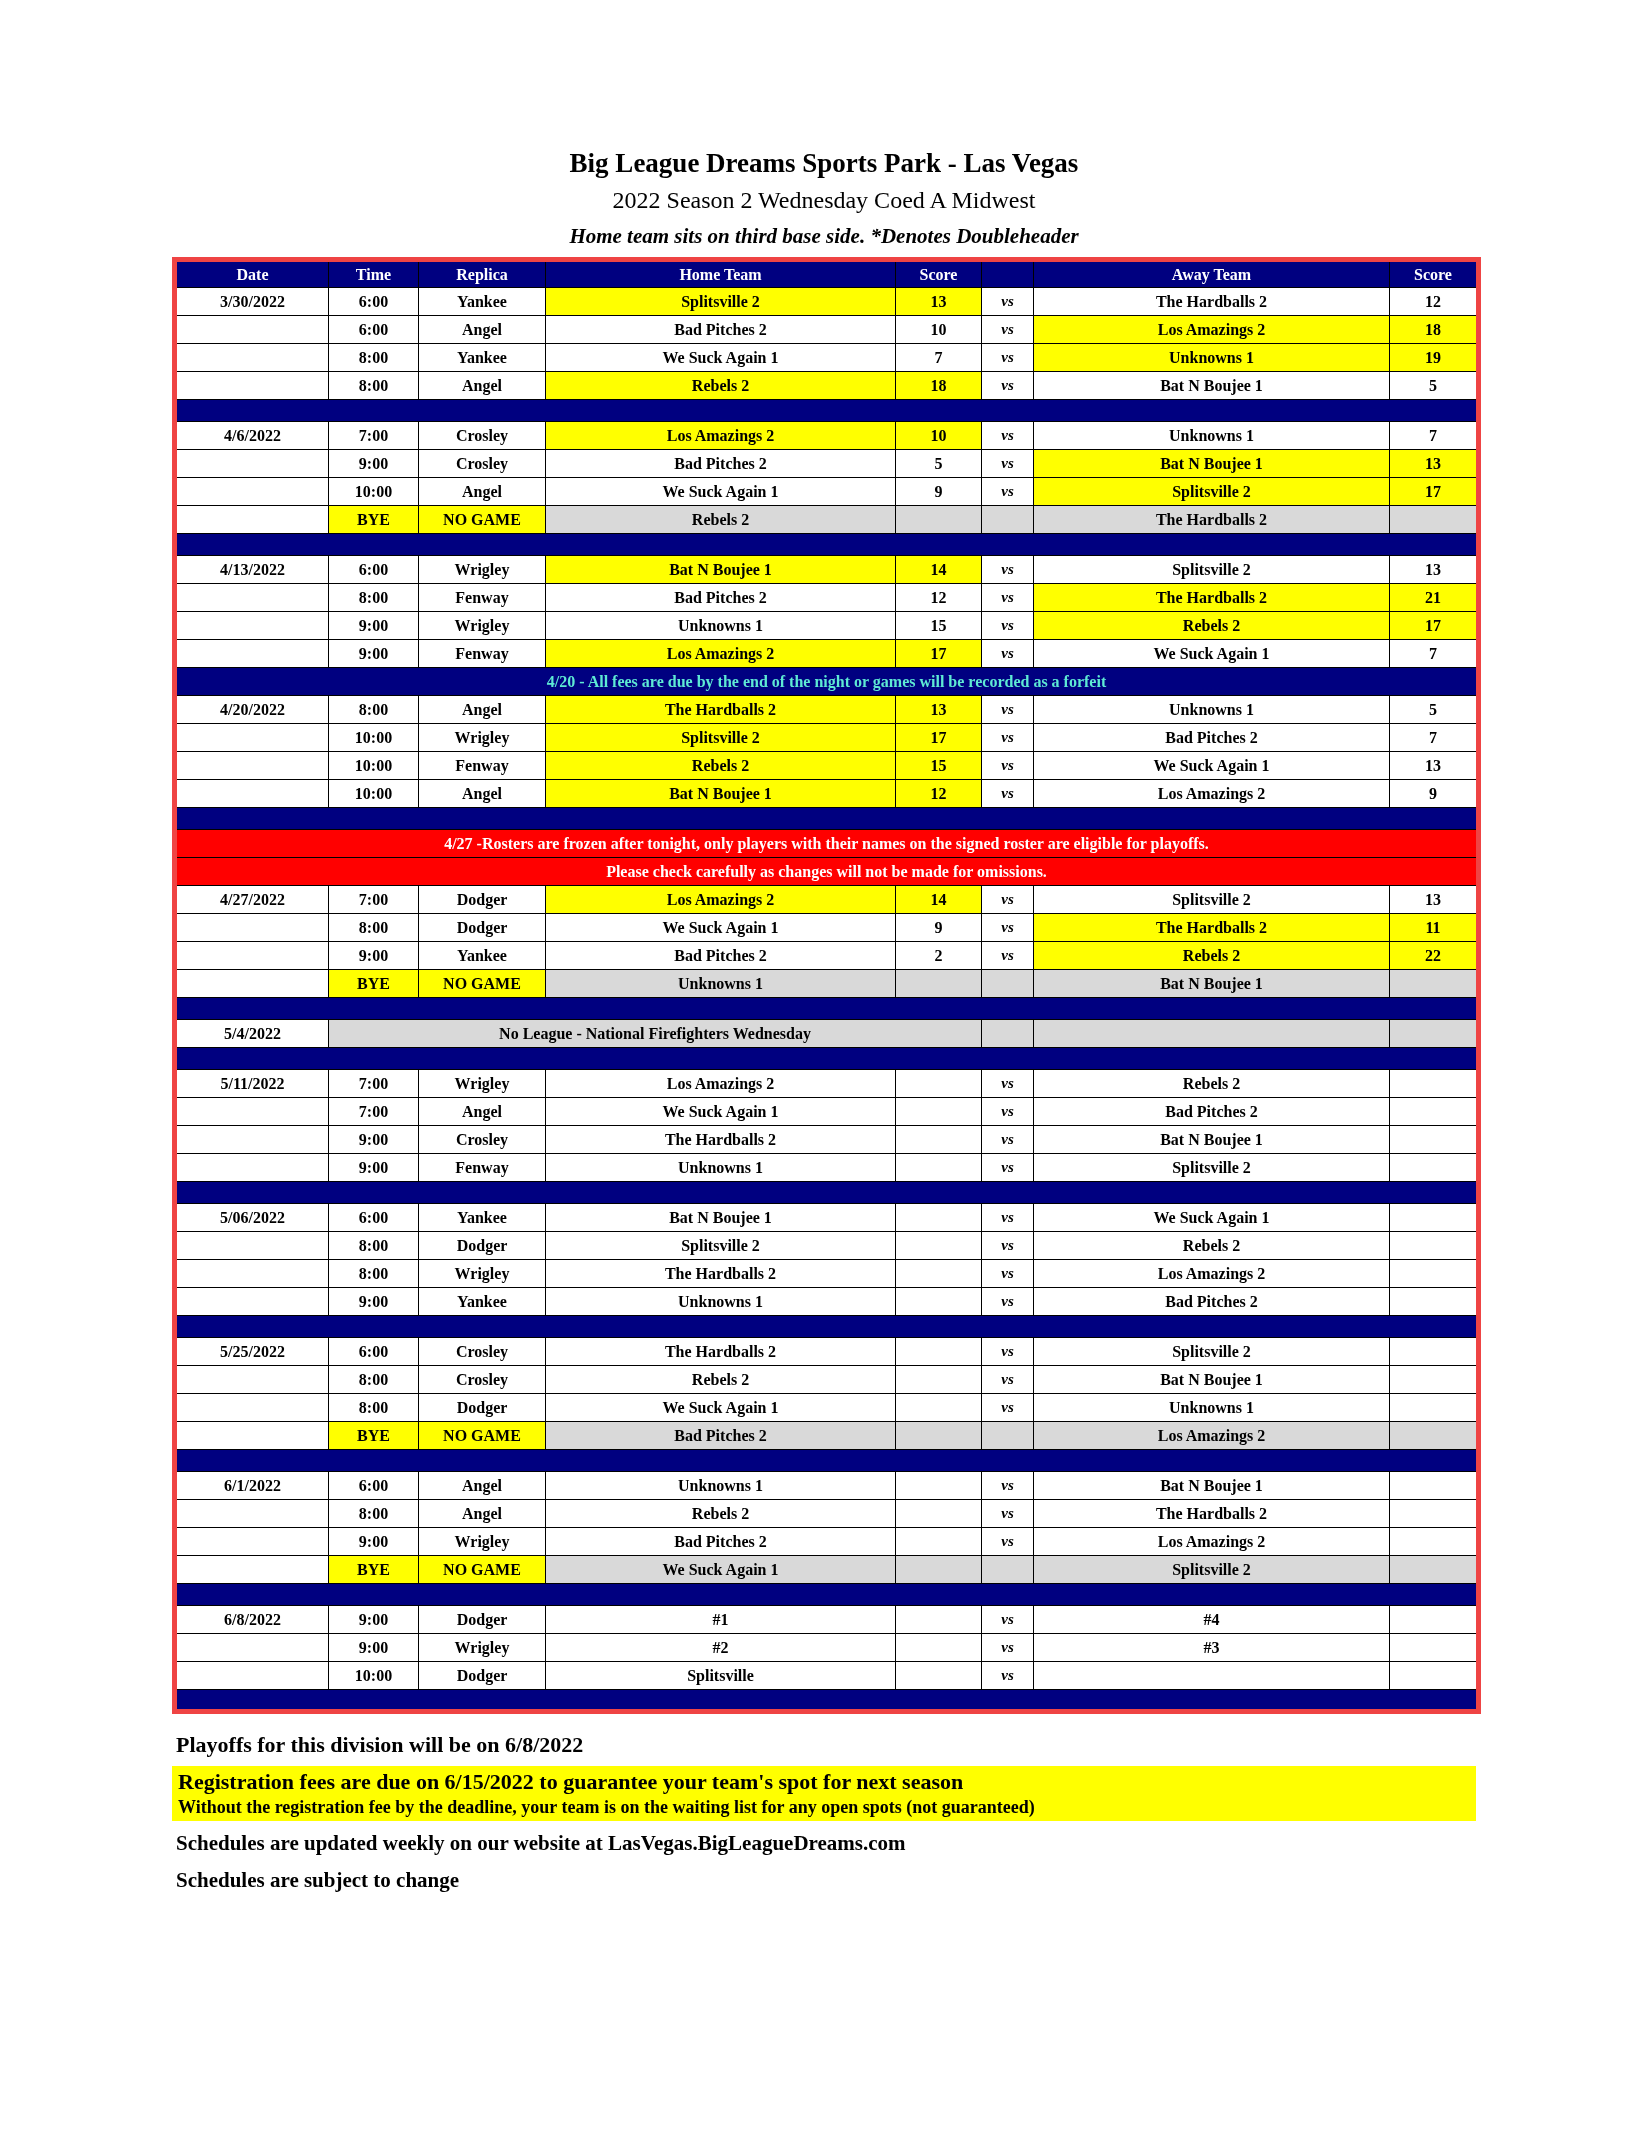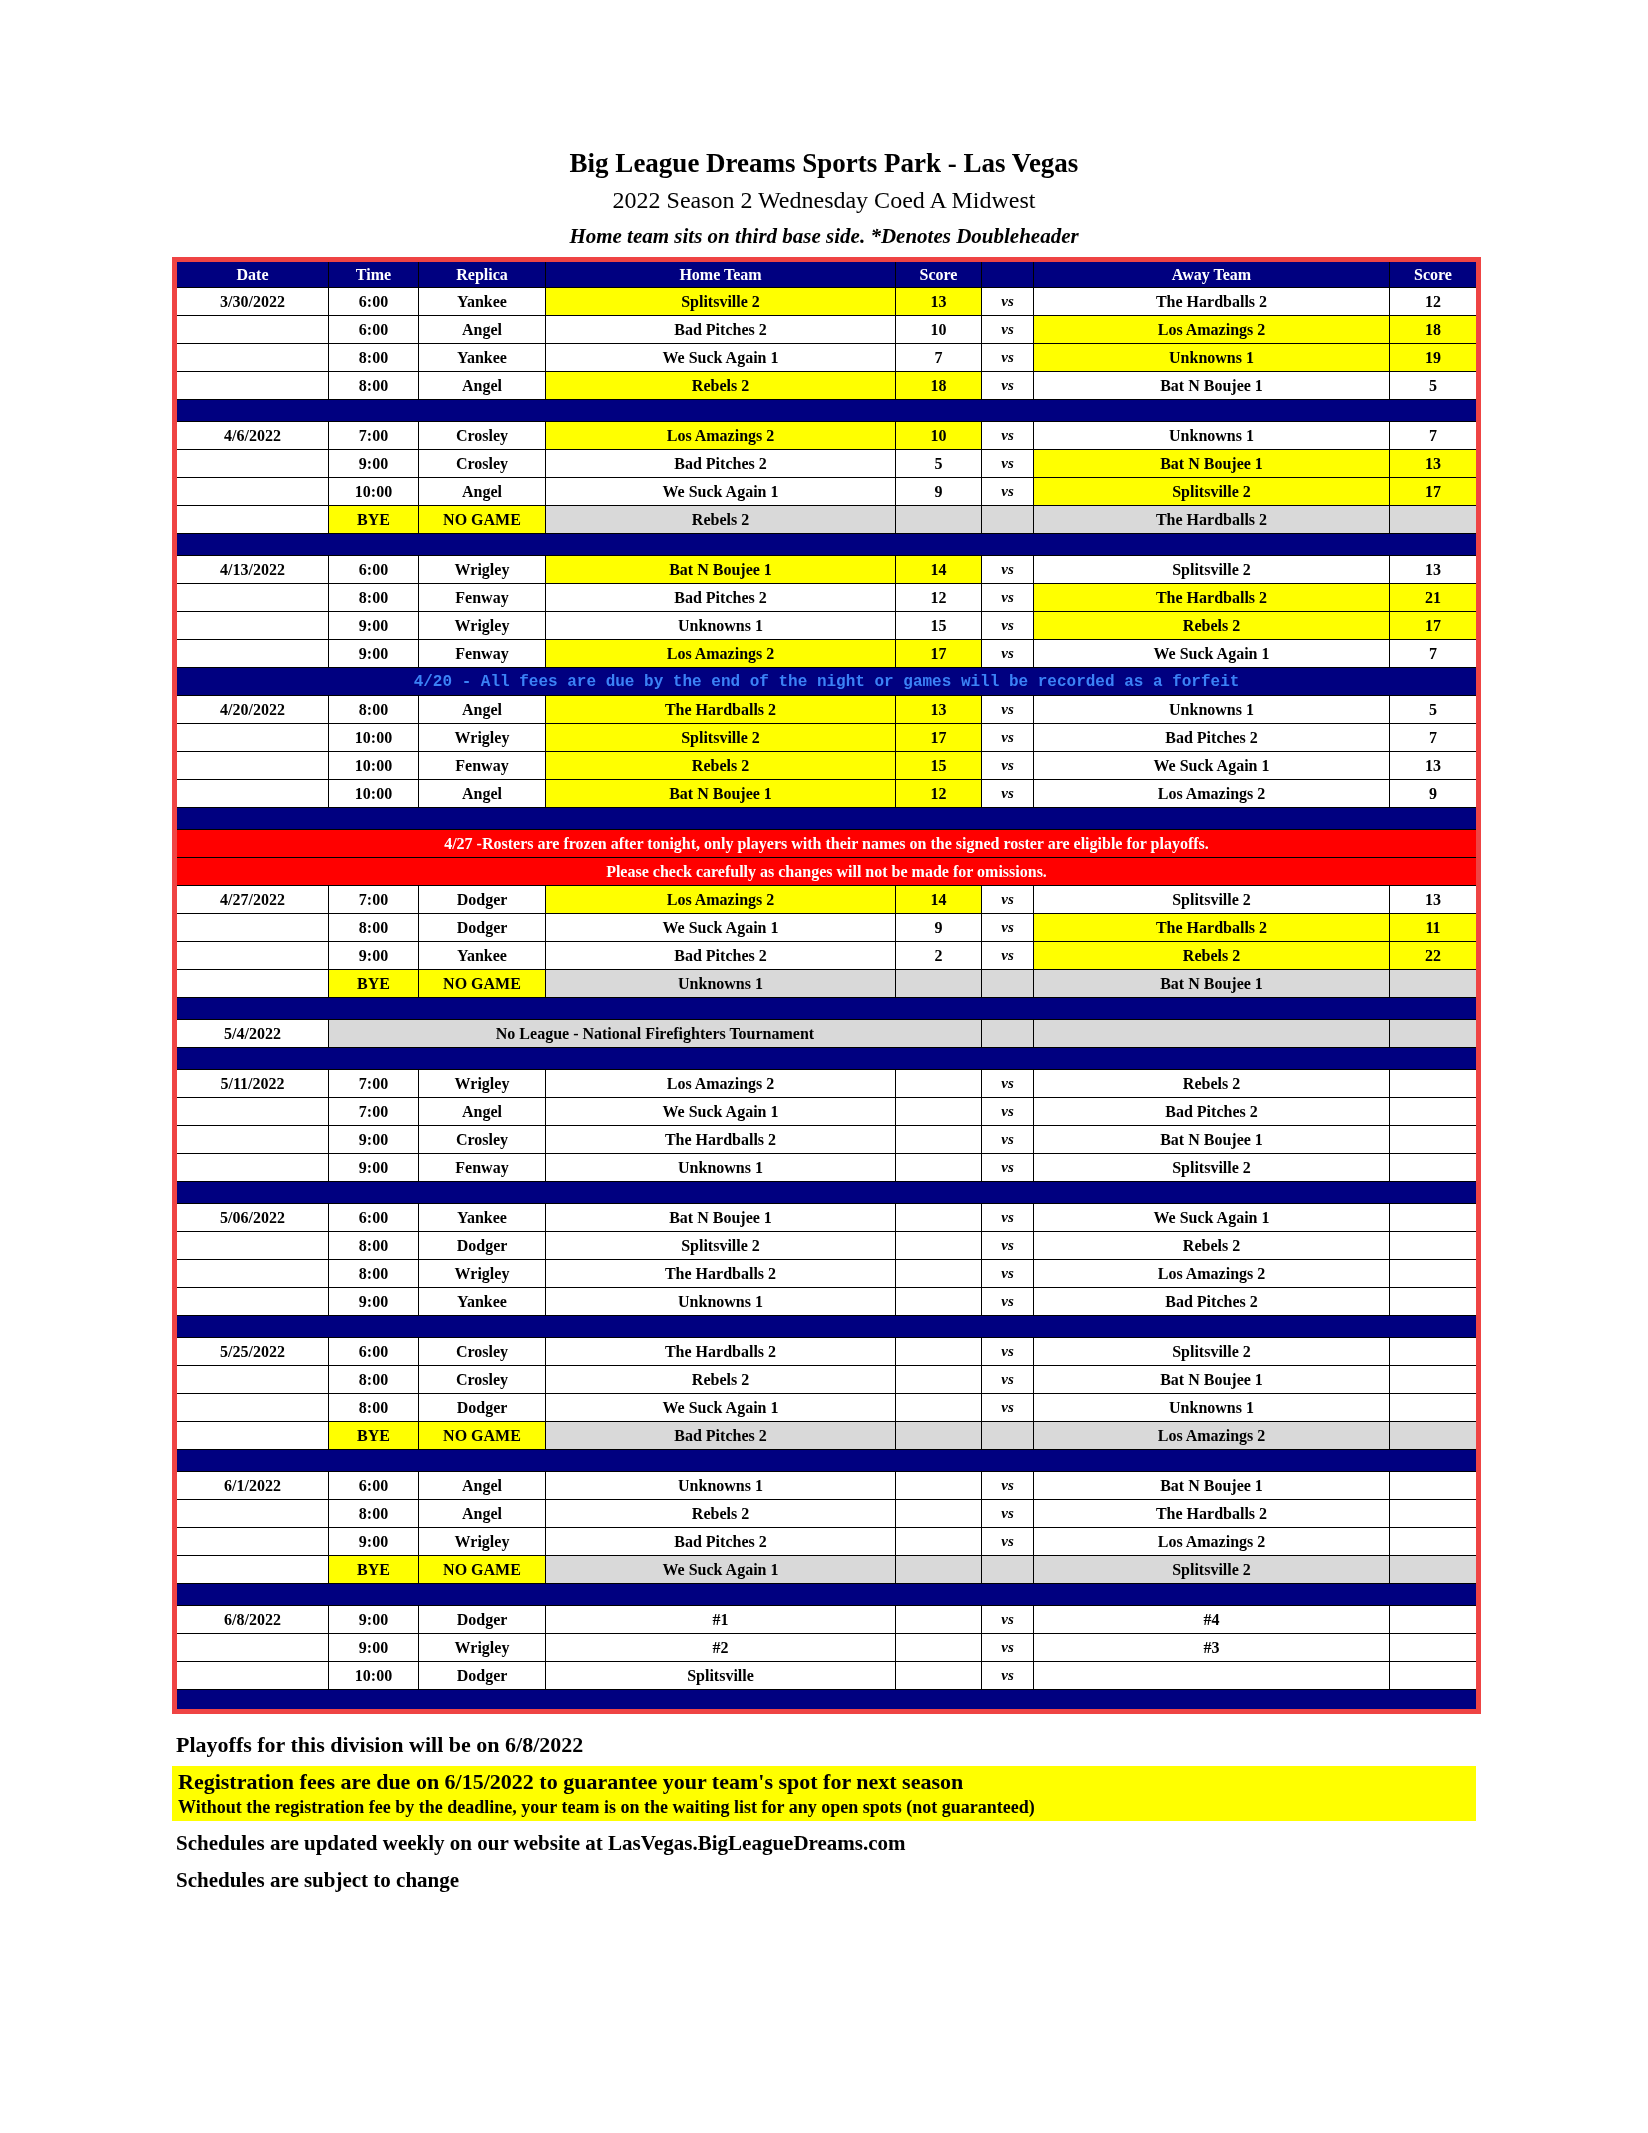--- a/index.html
+++ b/index.html
@@ -33,21 +33,21 @@
     font-weight: bold;
     text-align: center;
     font-size: 16px;
     height: 28px;
     padding: 0 3px;
     overflow: hidden;
     white-space: nowrap;
   }
   thead th { background: var(--navy); color: #fff; }
   .sep-row td { background: var(--navy); height: 22px; }
-  .notice-navy td { background: var(--navy); color: #3b82f6; font-family: Liberation Mono, monospace; }
+  .notice-navy td { background: var(--navy); color: #5eead4; }
   .notice-red td  { background: var(--red);  color: #fff; }
   .yellow { background: var(--yellow); }
   .gray   { background: var(--gray); }
   .c-vs   { font-style: italic; font-size: 15px; }
 
   .footer { width: 1304px; margin-top: 18px; }
   .f-line { font-weight: bold; }
   .f-playoffs { font-size: 22px; margin-bottom: 8px; padding-left: 4px; }
   .f-yellowblock { background: var(--yellow); padding: 3px 6px; }
   .f-reg  { font-size: 22px; }
@@ -304,21 +304,21 @@
             <td class="c-score gray"></td>
             <td class="c-vs gray"></td>
             <td class="c-away gray">Bat N Boujee 1</td>
             <td class="c-score gray"></td>
           </tr>
           <tr class="sep-row">
             <td colspan="8"></td>
           </tr>
           <tr>
             <td class="c-date">5/4/2022</td>
-            <td class="gray" colspan="4">No League - National Firefighters Tournament</td>
+            <td class="gray" colspan="4">No League - National Firefighters Wednesday</td>
             <td class="c-vs gray"></td>
             <td class="c-away gray"></td>
             <td class="c-score gray"></td>
           </tr>
           <tr class="sep-row">
             <td colspan="8"></td>
           </tr>
           <tr>
             <td class="c-date">5/11/2022</td>
             <td class="c-time">7:00</td>

